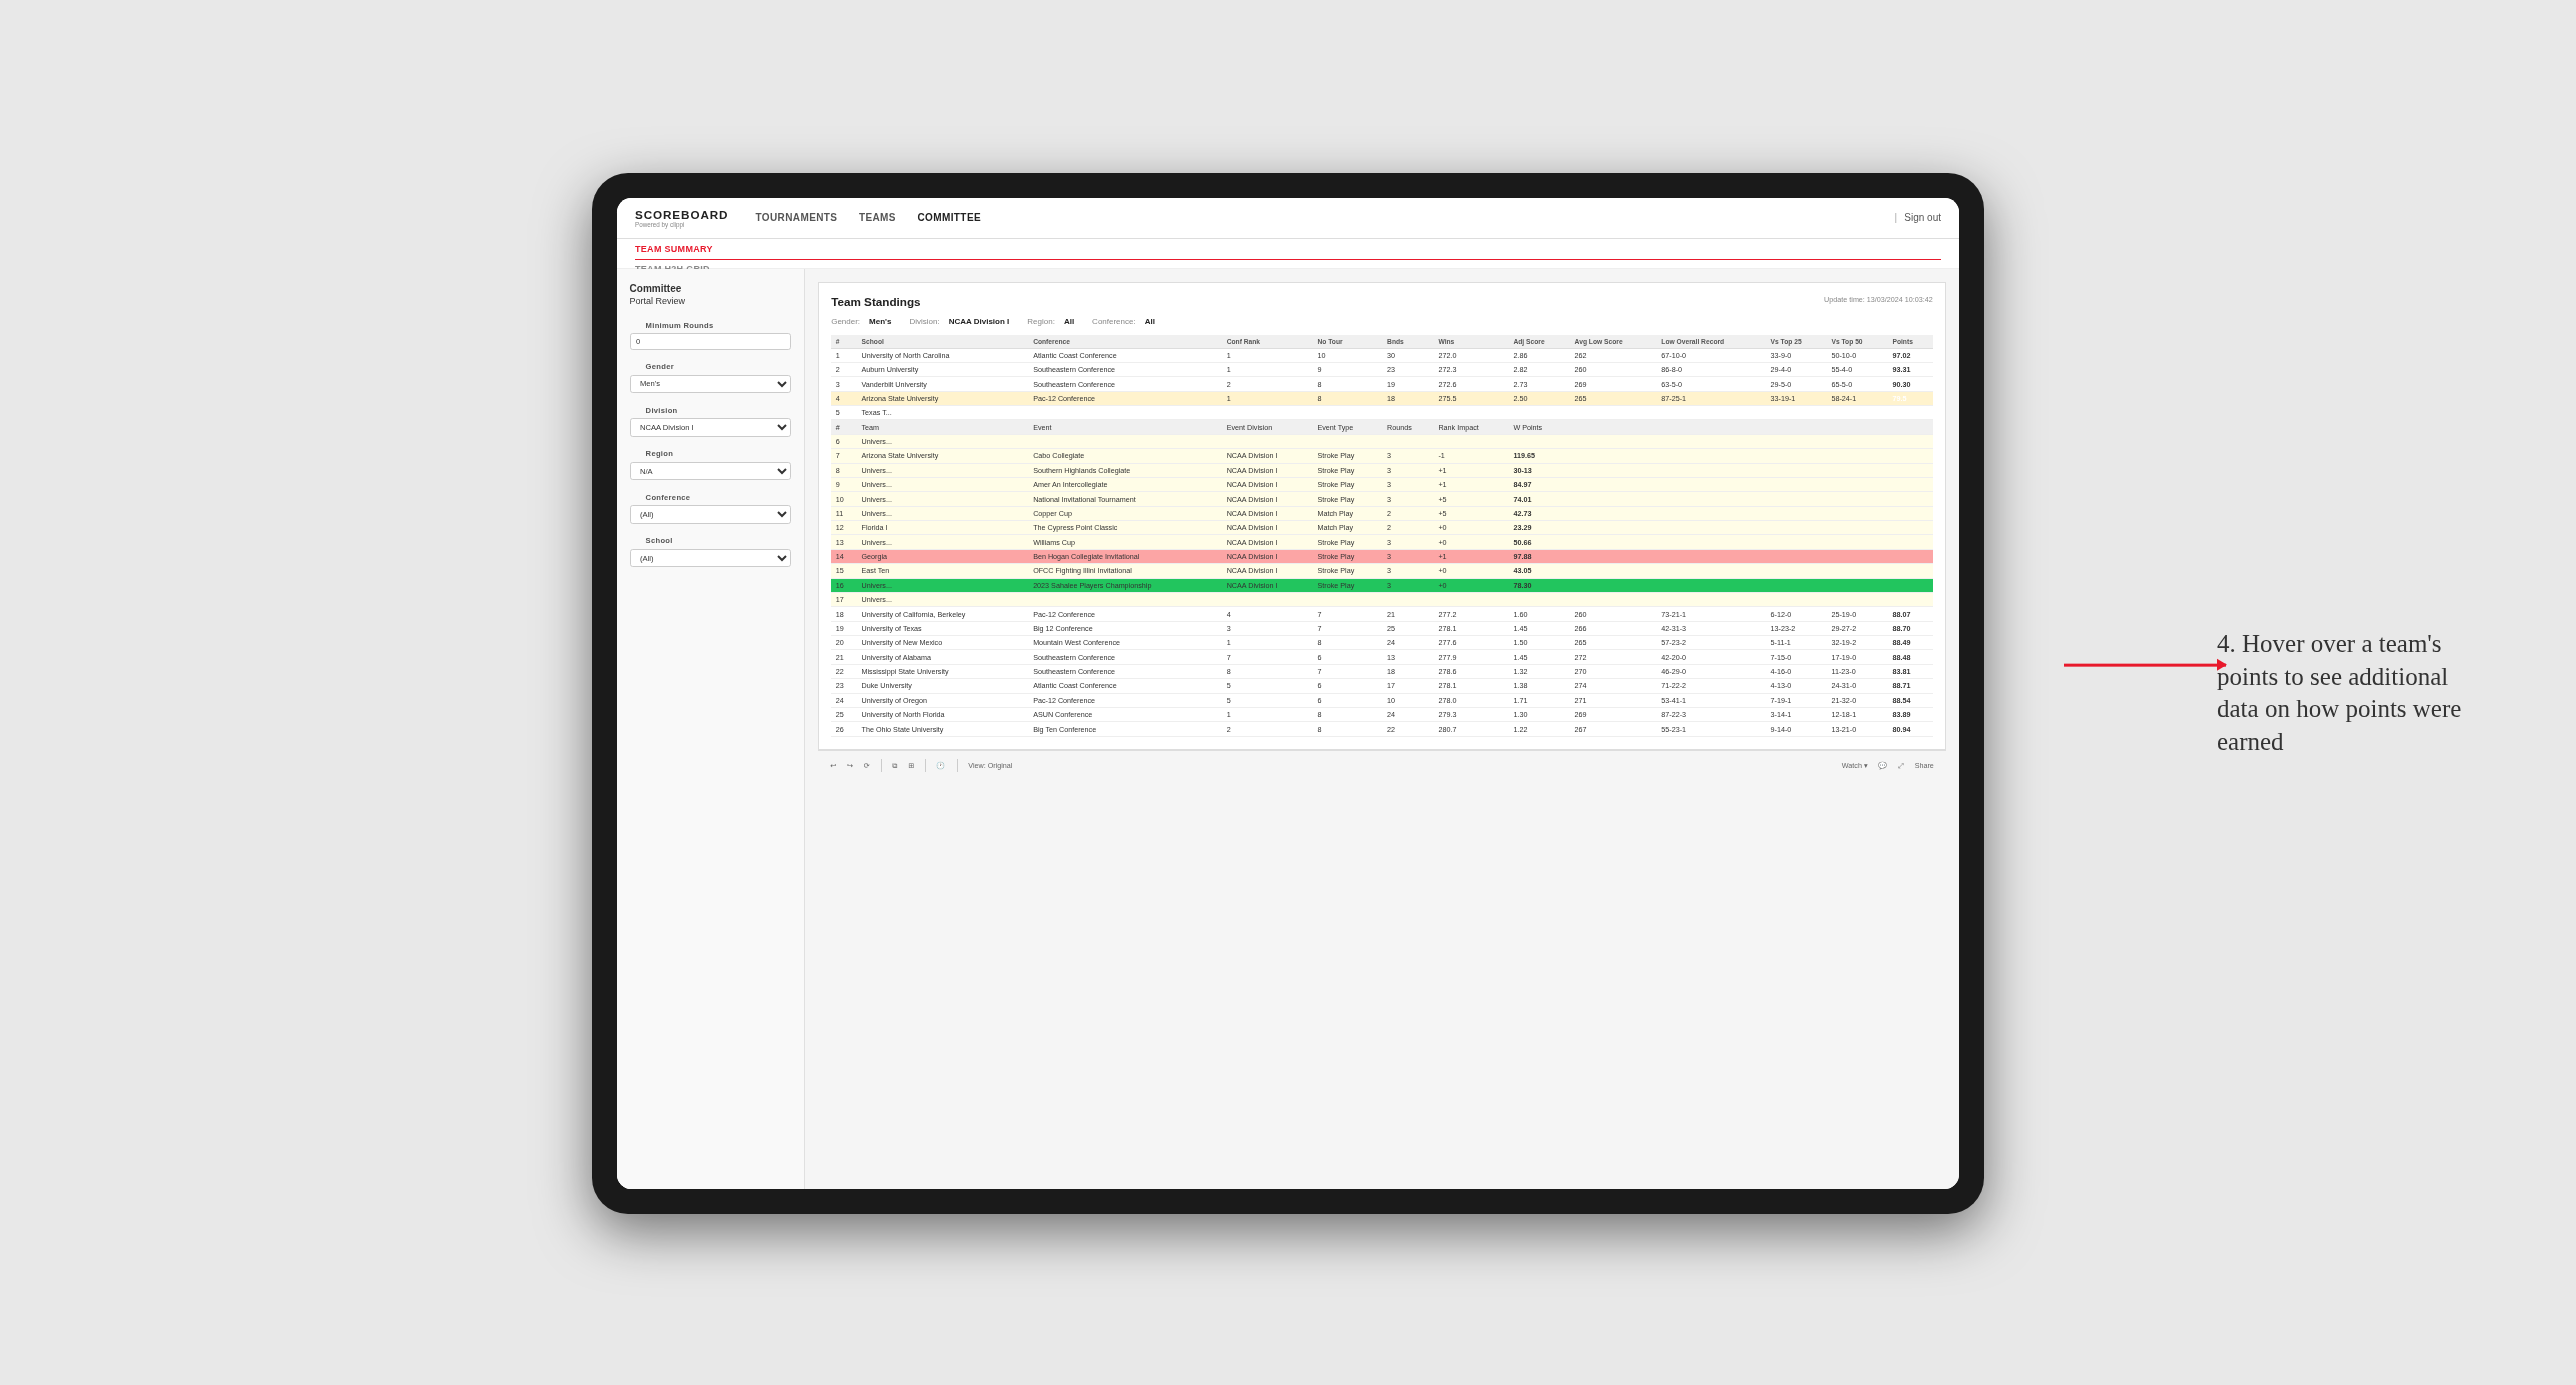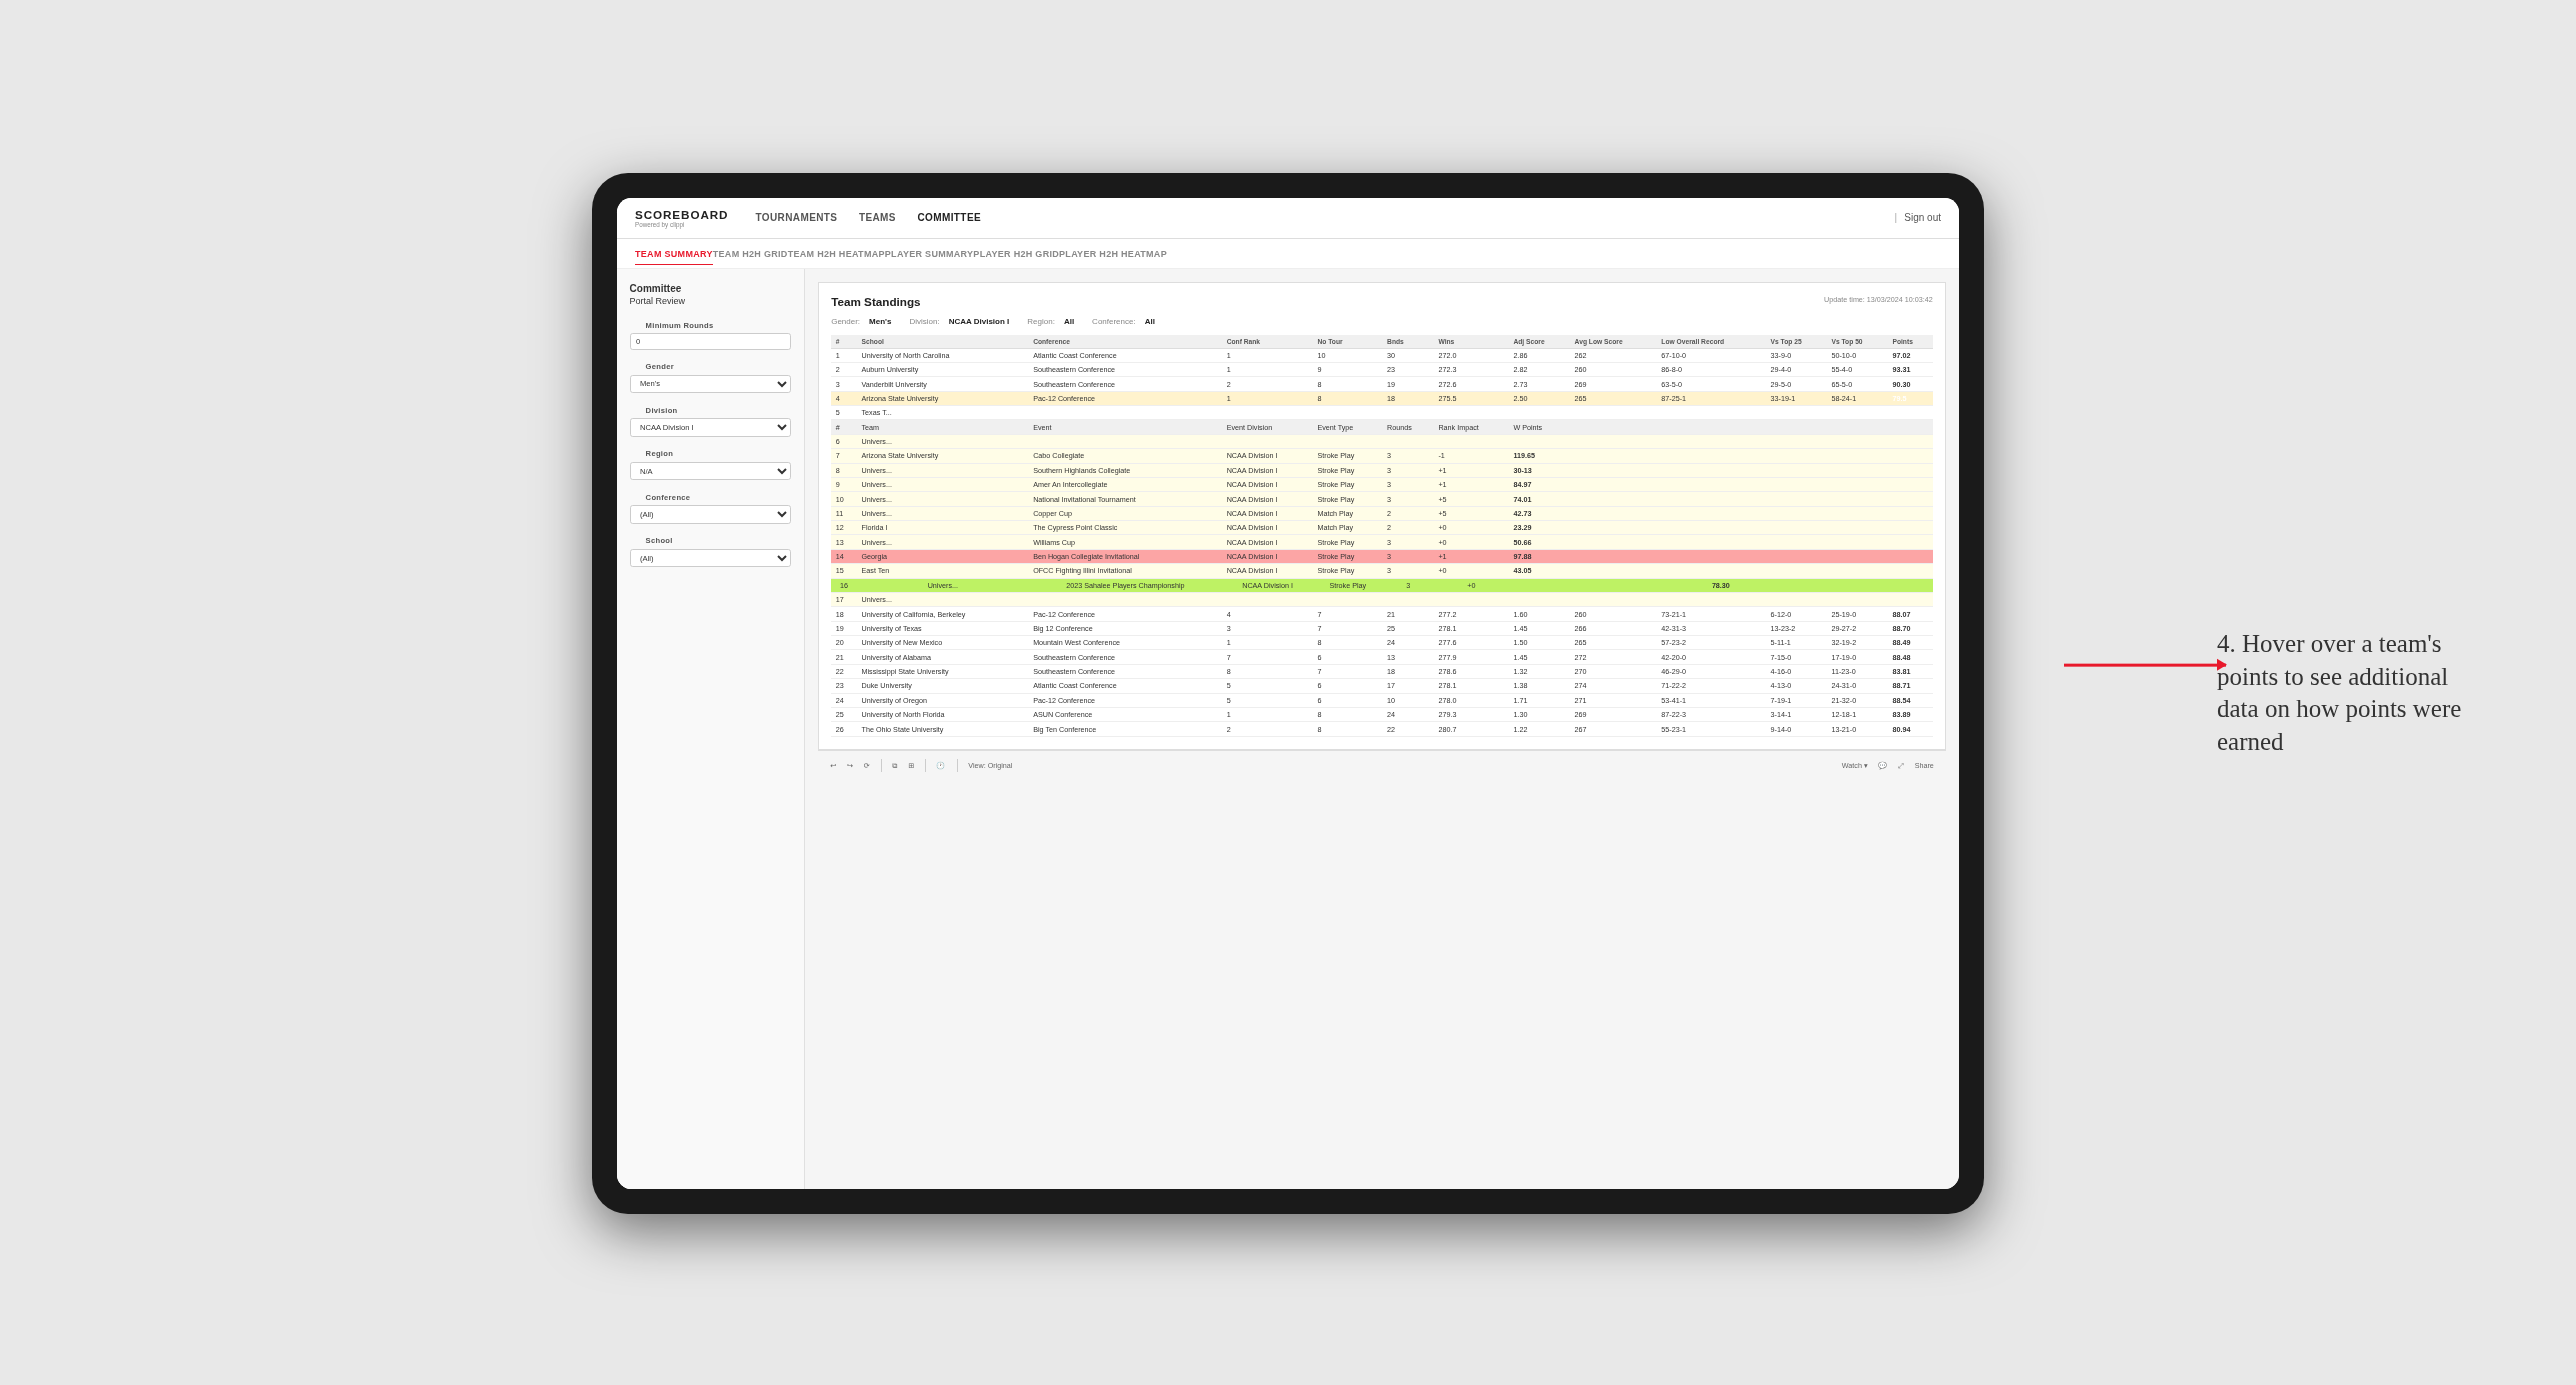--- a/index.html
+++ b/index.html
@@ -96,22 +96,22 @@
       margin-left: 7.2px;
     }
 
     
     .sub-nav {
       background: #fff;
       border-bottom: 1.8px solid #eee;
       padding: 0 18px;
       display: flex;
       height: 30.5px;
-      align-items: center;
       flex-shrink: 0;
+      flex-direction: column;
     }
 
     .sub-nav-item {
       font-size: 9px;
       font-weight: 600;
       color: #888;
       cursor: pointer;
       padding: 5.4px 0;
       letter-spacing: 0.3px;
       border-bottom: 1.8px solid transparent;
@@ -664,21 +664,21 @@
               <tr style="background:#fffde7;">
                 <td>15</td>
                 <td>East Ten</td>
                 <td>OFCC Fighting Illini Invitational</td>
                 <td>NCAA Division I</td>
                 <td>Stroke Play</td>
                 <td>3</td>
                 <td>+0</td>
                 <td colspan="6" class="points-cell">43.05</td>
               </tr>
-              <tr style="background:#bef264;text-align:center;">
+              <tr style="background:#22c55e;">
                 <td>16</td>
                 <td>Univers...</td>
                 <td>2023 Sahalee Players Championship</td>
                 <td>NCAA Division I</td>
                 <td>Stroke Play</td>
                 <td>3</td>
                 <td>+0</td>
                 <td colspan="6" class="points-cell">78.30</td>
               </tr>
               <tr style="background:#fffde7;">

